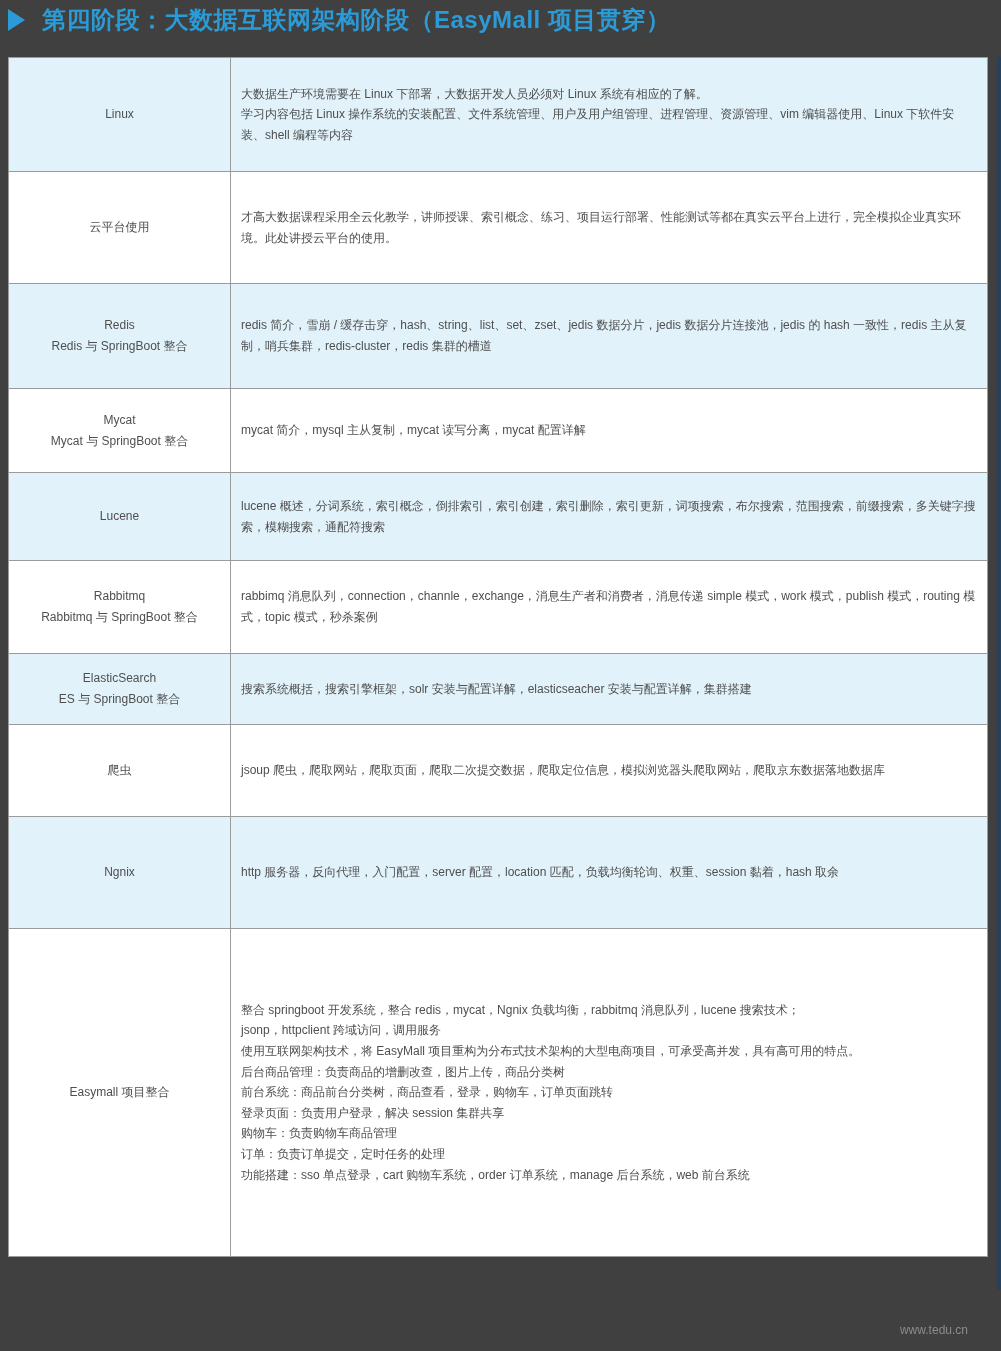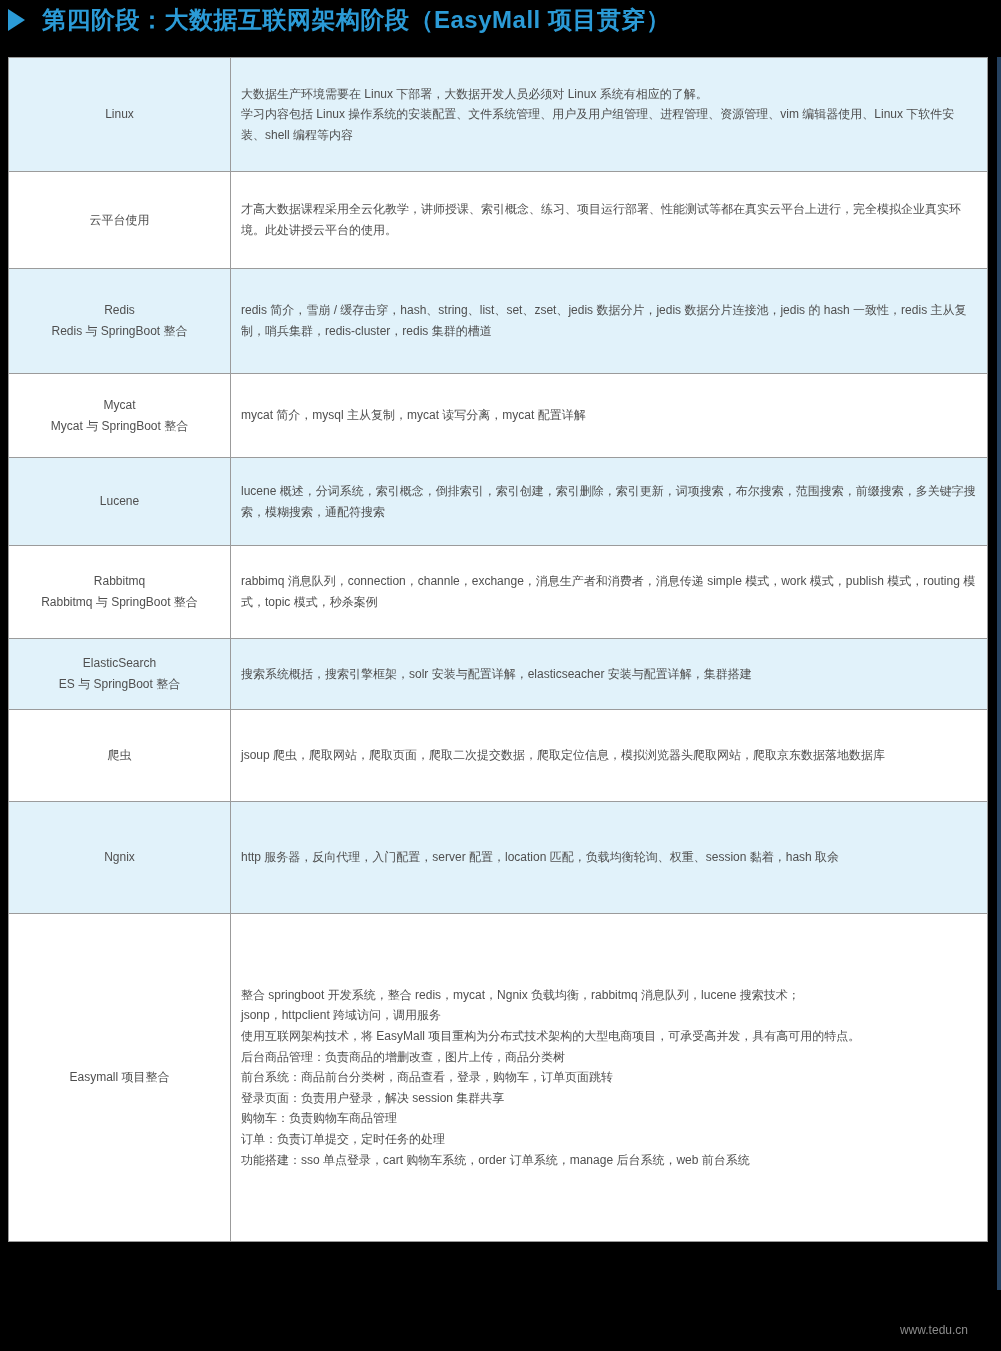--- a/index.html
+++ b/index.html
@@ -5,21 +5,21 @@
   * { margin: 0; padding: 0; box-sizing: border-box; }
   html, body { background: #ffffff; }
   body {
     font-family: "Liberation Sans", "DejaVu Sans", sans-serif;
     color: #4f4f4f;
   }
   .page {
     position: relative;
     width: 1001px;
     height: 1351px;
-    background: #000000;
+    background: #404040;
     overflow: hidden;
   }
   .title-bar {
     position: absolute;
     top: 6px;
     left: 8px;
     display: flex;
     align-items: center;
     gap: 17px;
   }
@@ -58,21 +58,21 @@
     text-align: center;
     padding: 4px 8px;
   }
   td.desc-cell {
     padding: 6px 10px 6px 10px;
     text-align: left;
   }
   tbody tr:nth-child(odd) { background: #e1f2fa; }
   tbody tr:nth-child(even) { background: #ffffff; }
   tbody tr:nth-child(1)  { height: 114px; }
-  tbody tr:nth-child(2)  { height: 97px; margin-top: 31px; }
+  tbody tr:nth-child(2)  { height: 112px; margin-top: 31px; }
   tbody tr:nth-child(3)  { height: 105px; }
   tbody tr:nth-child(4)  { height: 84px; }
   tbody tr:nth-child(5)  { height: 88px; }
   tbody tr:nth-child(6)  { height: 93px; }
   tbody tr:nth-child(7)  { height: 71px; }
   tbody tr:nth-child(8)  { height: 92px; }
   tbody tr:nth-child(9)  { height: 112px; border-radius: 23px; }
   tbody tr:nth-child(10) { height: 328px; }
   .edge-strip {
     position: absolute;

